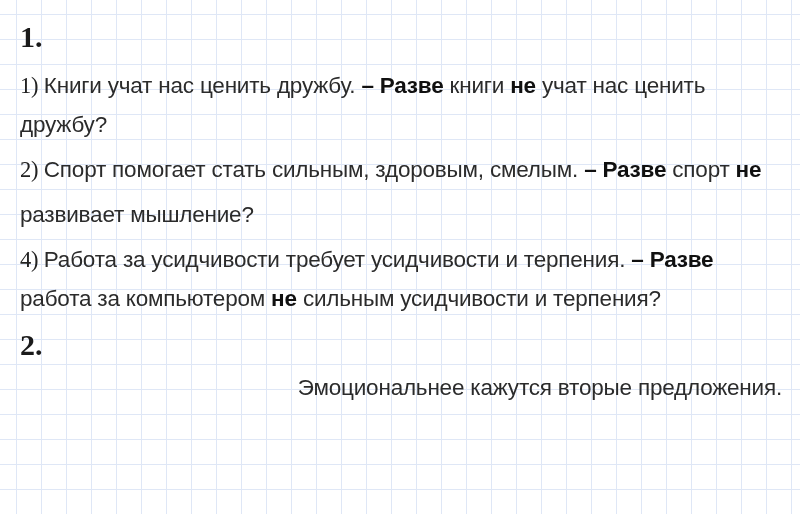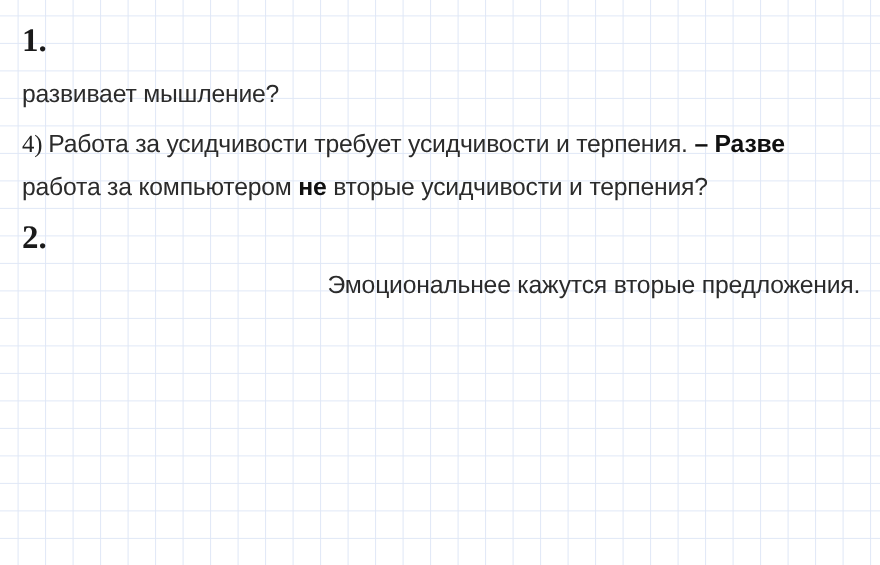--- a/index.html
+++ b/index.html
@@ -39,27 +39,32 @@
   .num { font-family: "Liberation Serif", serif; color: #222222; }
 </style>
 </head>
 <body>
 
 <div class="doc">
   <div class="heading heading-1">1.</div>
 
   <div id="items">
       <div class="item">
+        <div class="line"><span class="num">1) </span><span class="regular">Книги учат нас ценить дружбу. </span><span class="bold">– Разве</span><span class="regular"> книги </span><span class="bold">не</span><span class="regular"> учат нас ценить</span></div>
+        <div class="line"><span class="regular">дружбу?</span></div>
+      </div>
+      <div class="item">
+        <div class="line"><span class="num">2) </span><span class="regular">Спорт помогает стать сильным, здоровым, смелым. </span><span class="bold">– Разве</span><span class="regular"> спорт </span><span class="bold">не</span></div>
       </div>
       <div class="item">
         <div class="line"><span class="regular">развивает мышление?</span></div>
       </div>
       <div class="item">
         <div class="line"><span class="num">4) </span><span class="regular">Работа за усидчивости требует усидчивости и терпения. </span><span class="bold">– Разве</span></div>
-        <div class="line"><span class="regular">работа за компьютером </span><span class="bold">не</span><span class="regular"> вторые усидчивости и терпения?</span></div>
+        <div class="line"><span class="regular">работа за компьютером </span><span class="bold">не</span><span class="regular"> сильным усидчивости и терпения?</span></div>
       </div>
     </div>
 
   <div class="heading heading-2">2.</div>
 
   <div class="line answer">
     <span class="regular">Эмоциональнее кажутся вторые предложения.</span>
   </div>
 </div>
 

